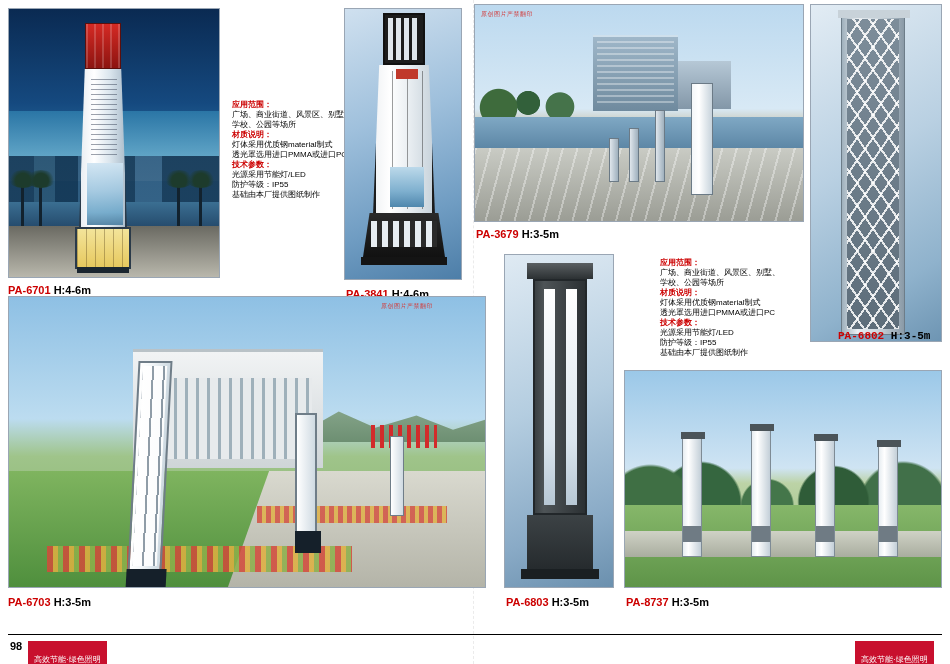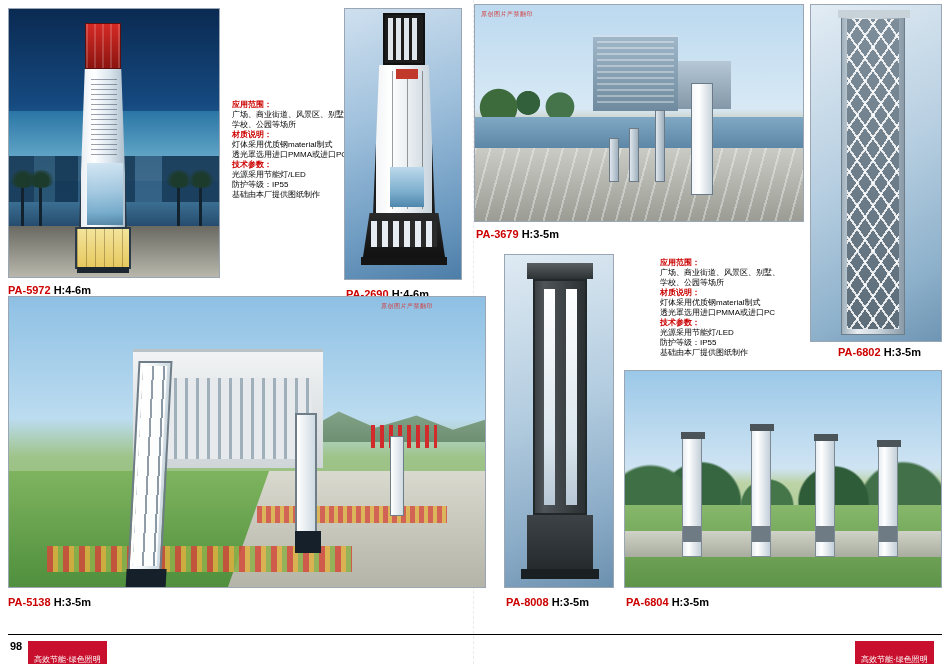--- a/index.html
+++ b/index.html
@@ -449,21 +449,21 @@
       <div class="cap-red"></div>
       <div class="shaft">
         <div class="txt"></div>
         <div class="art"></div>
       </div>
       <div class="base-y"></div>
       <div class="foot"></div>
     </div>
   </div>
   <div class="cap" style="left:8px; top:284px;">
-    <span>PA-5972</span>
+    <span>PA-6701</span>
     <span class="hh">H:4-6m</span>
   </div>
 
   <div class="spec" style="left:232px; top:100px;">
     <div class="hdr">应用范围：</div>
     <div class="ln">广场、商业街道、风景区、别墅、</div>
     <div class="ln">学校、公园等场所</div>
     <div class="hdr">材质说明：</div>
     <div class="ln">灯体采用优质钢material制式</div>
     <div class="ln">透光罩选用进口PMMA或进口PC</div>
@@ -481,21 +481,21 @@
         <div class="col" style="left:31px;"></div>
         <div class="col" style="left:46px;"></div>
         <div class="redtag"></div>
         <div class="pic"></div>
       </div>
       <div class="skirt"></div>
       <div class="foot"></div>
     </div>
   </div>
   <div class="cap" style="left:346px; top:288px;">
-    <span>PA-2690</span>
+    <span>PA-3841</span>
     <span class="hh">H:4-6m</span>
   </div>
 
   <div class="gutter"></div>
 
   <div class="photo" id="photo6801">
     <div class="trees"></div>
     <div class="bldg"></div>
     <div class="bldg2"></div>
     <div class="water"></div>
@@ -509,21 +509,21 @@
   <div class="cap" style="left:476px; top:228px;">
     <span>PA-3679</span>
     <span class="hh">H:3-5m</span>
   </div>
 
   <div class="photo" id="photo6802">
     <div id="tower6802">
       <div class="top"></div>
     </div>
   </div>
-  <div class="cap" style="left:838px; top:346px;">
+  <div class="cap" style="left:838px; top:330px;font-family:Liberation Mono, monospace;">
     <span>PA-6802</span>
     <span class="hh">H:3-5m</span>
   </div>
 
   <div class="spec" style="left:660px; top:258px;">
     <div class="hdr">应用范围：</div>
     <div class="ln">广场、商业街道、风景区、别墅、</div>
     <div class="ln">学校、公园等场所</div>
     <div class="hdr">材质说明：</div>
     <div class="ln">灯体采用优质钢material制式</div>
@@ -546,37 +546,37 @@
     <div class="lampB">
       <div class="base"></div>
     </div>
     <div class="lampA">
       <div class="grid"></div>
       <div class="base"></div>
     </div>
     <div class="watermark" style="left:372px; top:5px;">原创图片严禁翻印</div>
   </div>
   <div class="cap" style="left:8px; top:596px;">
-    <span>PA-5138</span>
+    <span>PA-6703</span>
     <span class="hh">H:3-5m</span>
   </div>
 
   <div class="photo" id="photo6803">
     <div id="tower6803">
       <div class="head"></div>
       <div class="body">
         <div class="lens a"></div>
         <div class="lens b"></div>
       </div>
       <div class="base"></div>
       <div class="plinth"></div>
     </div>
   </div>
   <div class="cap" style="left:506px; top:596px;">
-    <span>PA-8008</span>
+    <span>PA-6803</span>
     <span class="hh">H:3-5m</span>
   </div>
 
   <div class="photo" id="photo6804">
     <div class="bushes"></div>
     <div class="lawn"></div>
     <div class="path"></div>
     <div class="bollard b1">
       <div class="cap"></div>
       <div class="band"></div>
@@ -588,21 +588,21 @@
     <div class="bollard b3">
       <div class="cap"></div>
       <div class="band"></div>
     </div>
     <div class="bollard b4">
       <div class="cap"></div>
       <div class="band"></div>
     </div>
   </div>
   <div class="cap" style="left:626px; top:596px;">
-    <span>PA-6804</span>
+    <span>PA-8737</span>
     <span class="hh">H:3-5m</span>
   </div>
 
   <div class="footer-line"></div>
   <div class="pagenum left">98</div>
   <div class="footbar left">高效节能·绿色照明</div>
   <div class="pagenum right">68</div>
   <div class="footbar right">高效节能·绿色照明</div>
 
 </div>

